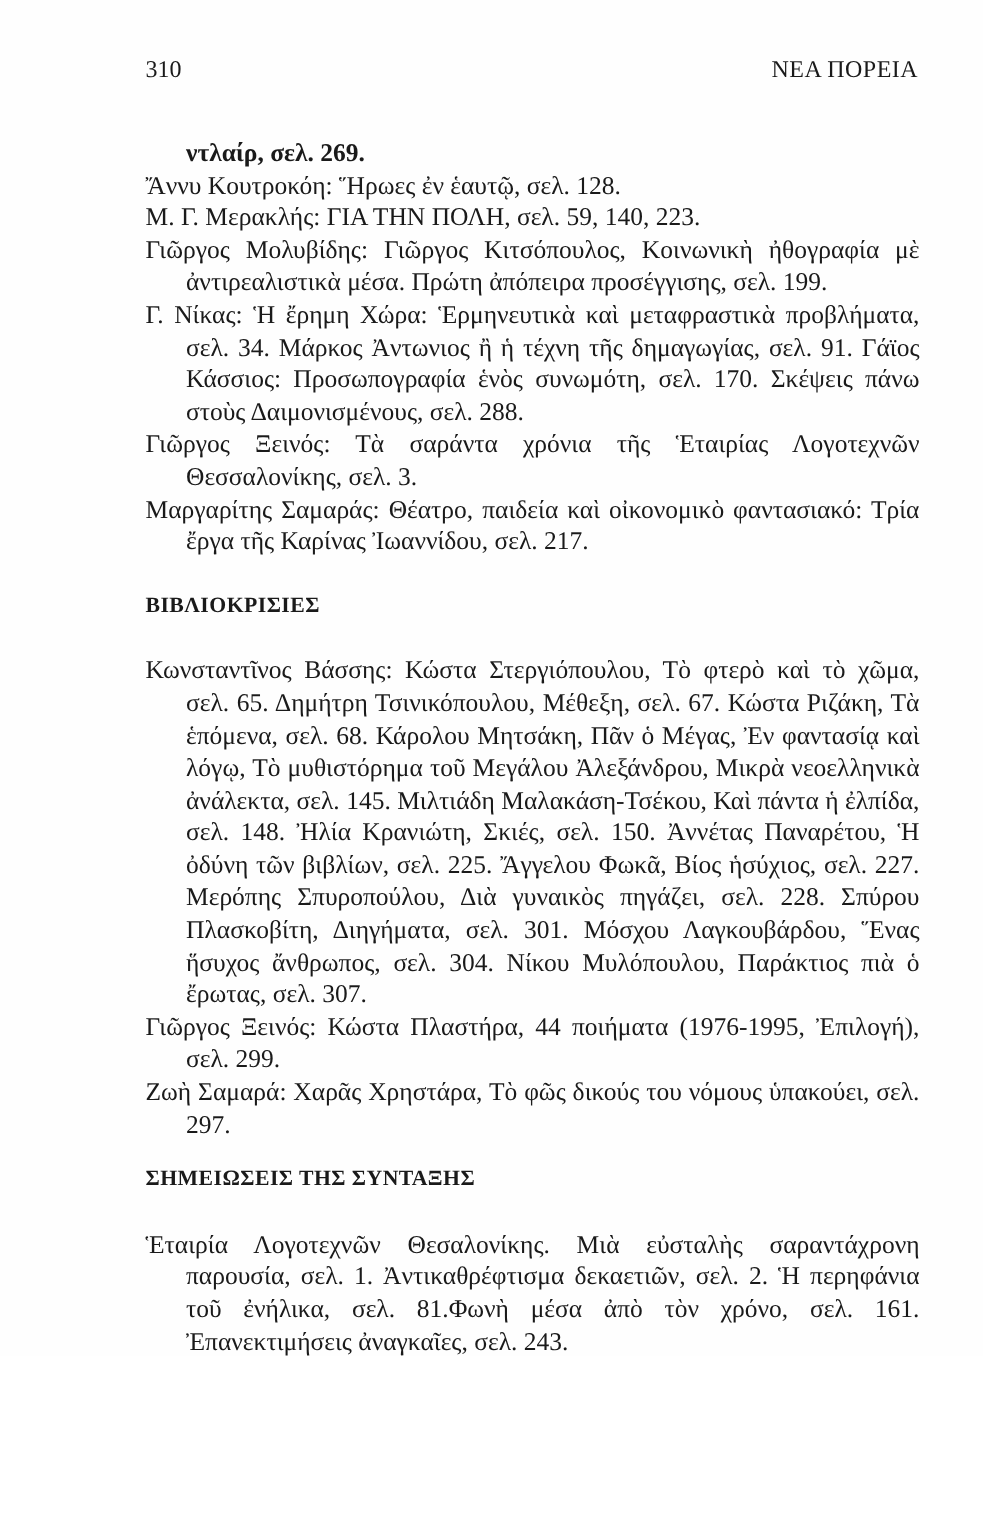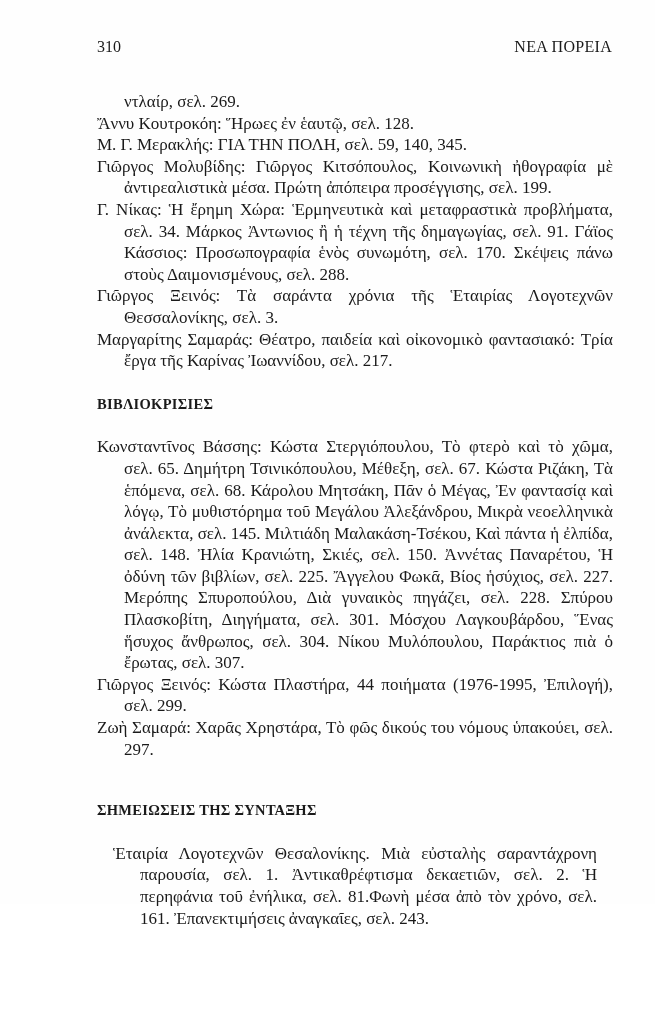--- a/index.html
+++ b/index.html
@@ -50,51 +50,52 @@
     }
     .entry {
       margin: 0;
       padding-left: 27px;
       text-indent: -27px;
       text-align: justify;
     }
     .entry.continuation {
       padding-left: 27px;
       text-indent: 0;
+      font-weight: bold;
     }
     .section-heading {
       font-size: 14.5px;
       letter-spacing: 0.3px;
       margin: 0;
     }
     .h-biblio { margin-top: 22px; margin-bottom: 21px; }
-    .h-notes { margin-top: 40px; margin-bottom: 21px; }
+    .h-notes { margin-top: 16px; margin-bottom: 21px; }
     .notes-entry {
-      margin: 16px;
+      margin: 0;
       text-align: justify;
       padding-left: 27px;
       text-indent: -27px;
     }
   </style>
 </head>
 <body>
 
 <div class="page">
 
   <div class="running-header">
     <span class="page-number">310</span>
     <span class="journal-title">ΝΕΑ ΠΟΡΕΙΑ</span>
   </div>
 
   <div class="body-text">
 
     <p class="entry continuation">ντλαίρ, σελ. 269.</p>
 
     <p class="entry">Ἄννυ Κουτροκόη: Ἥρωες ἐν ἑαυτῷ, σελ. 128.</p>
-    <p class="entry">Μ. Γ. Μερακλής: ΓΙΑ ΤΗΝ ΠΟΛΗ, σελ. 59, 140, 345.</p>
+    <p class="entry">Μ. Γ. Μερακλής: ΓΙΑ ΤΗΝ ΠΟΛΗ, σελ. 59, 140, 223.</p>
     <p class="entry">Γιῶργος Μολυβίδης: Γιῶργος Κιτσόπουλος, Κοινωνικὴ ἠθογραφία μὲ ἀντιρεαλιστικὰ μέσα. Πρώτη ἀπόπειρα προσέγγισης, σελ. 199.</p>
     <p class="entry">Γ. Νίκας: Ἡ ἔρημη Χώρα: Ἑρμηνευτικὰ καὶ μεταφραστικὰ προβλήματα, σελ. 34. Μάρκος Ἀντωνιος ἢ ἡ τέχνη τῆς δημαγωγίας, σελ. 91. Γάϊος Κάσσιος: Προσωπογραφία ἑνὸς συνωμότη, σελ. 170. Σκέψεις πάνω στοὺς Δαιμονισμένους, σελ. 288.</p>
     <p class="entry">Γιῶργος Ξεινός: Τὰ σαράντα χρόνια τῆς Ἑταιρίας Λογοτεχνῶν Θεσσαλονίκης, σελ. 3.</p>
     <p class="entry">Μαργαρίτης Σαμαράς: Θέατρο, παιδεία καὶ οἰκονομικὸ φαντασιακό: Τρία ἔργα τῆς Καρίνας Ἰωαννίδου, σελ. 217.</p>
 
     <h2 class="section-heading h-biblio">ΒΙΒΛΙΟΚΡΙΣΙΕΣ</h2>
 
     <p class="entry">Κωνσταντῖνος Βάσσης: Κώστα Στεργιόπουλου, Τὸ φτερὸ καὶ τὸ χῶμα, σελ. 65. Δημήτρη Τσινικόπουλου, Μέθεξη, σελ. 67. Κώστα Ριζάκη, Τὰ ἑπόμενα, σελ. 68. Κάρολου Μητσάκη, Πᾶν ὁ Μέγας, Ἐν φαντασίᾳ καὶ λόγῳ, Τὸ μυθιστόρημα τοῦ Μεγάλου Ἀλεξάνδρου, Μικρὰ νεοελληνικὰ ἀνάλεκτα, σελ. 145. Μιλτιάδη Μαλακάση-Τσέκου, Καὶ πάντα ἡ ἐλπίδα, σελ. 148. Ἠλία Κρανιώτη, Σκιές, σελ. 150. Ἀννέτας Παναρέτου, Ἡ ὀδύνη τῶν βιβλίων, σελ. 225. Ἄγγελου Φωκᾶ, Βίος ἡσύχιος, σελ. 227. Μερόπης Σπυροπούλου, Διὰ γυναικὸς πηγάζει, σελ. 228. Σπύρου Πλασκοβίτη, Διηγήματα, σελ. 301. Μόσχου Λαγκουβάρδου, Ἕνας ἥσυχος ἄνθρωπος, σελ. 304. Νίκου Μυλόπουλου, Παράκτιος πιὰ ὁ ἔρωτας, σελ. 307.</p>
     <p class="entry">Γιῶργος Ξεινός: Κώστα Πλαστήρα, 44 ποιήματα (1976-1995, Ἐπιλογή), σελ. 299.</p>
     <p class="entry">Ζωὴ Σαμαρά: Χαρᾶς Χρηστάρα, Τὸ φῶς δικούς του νόμους ὑπακούει, σελ. 297.</p>

